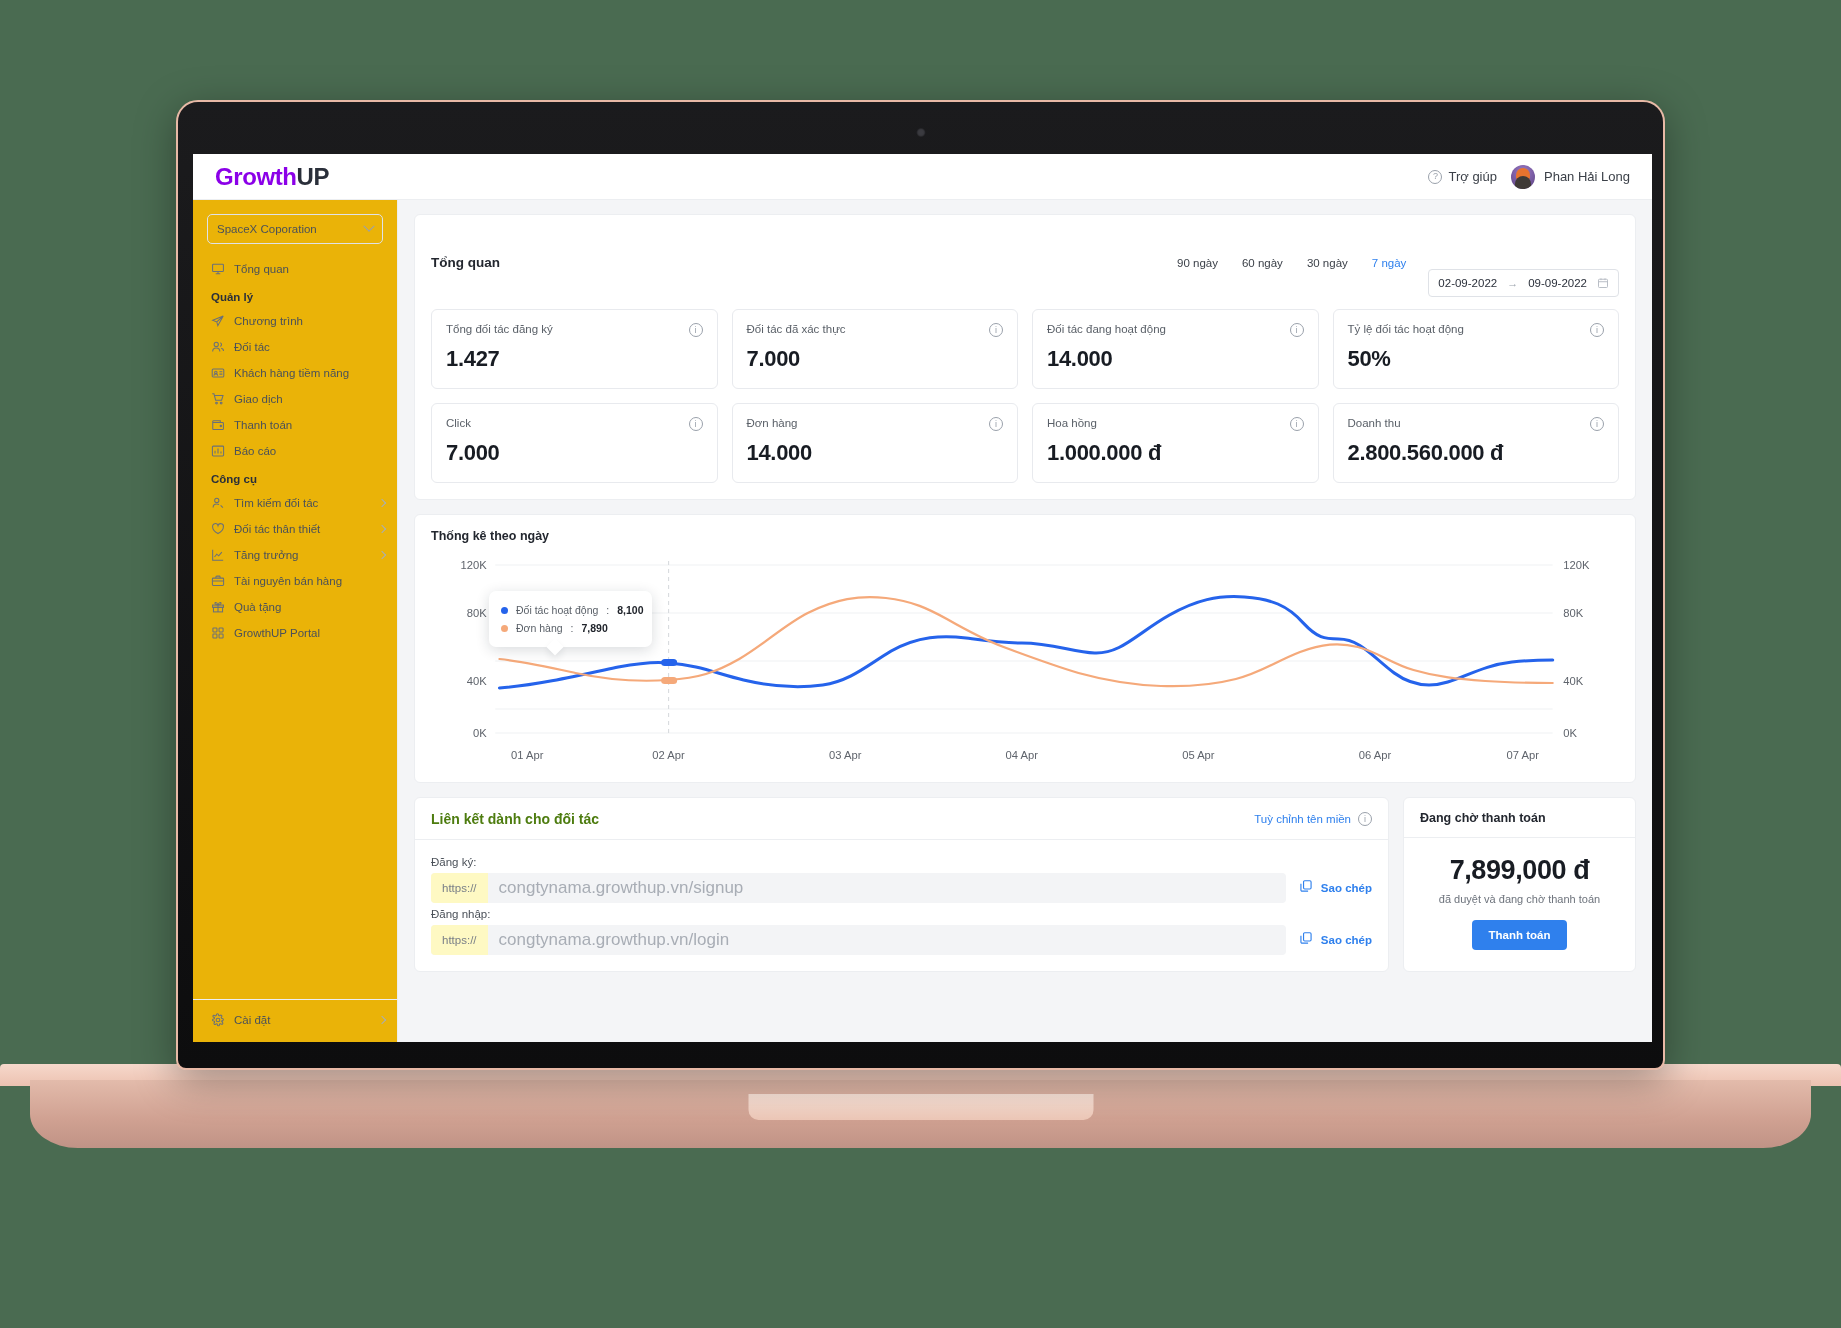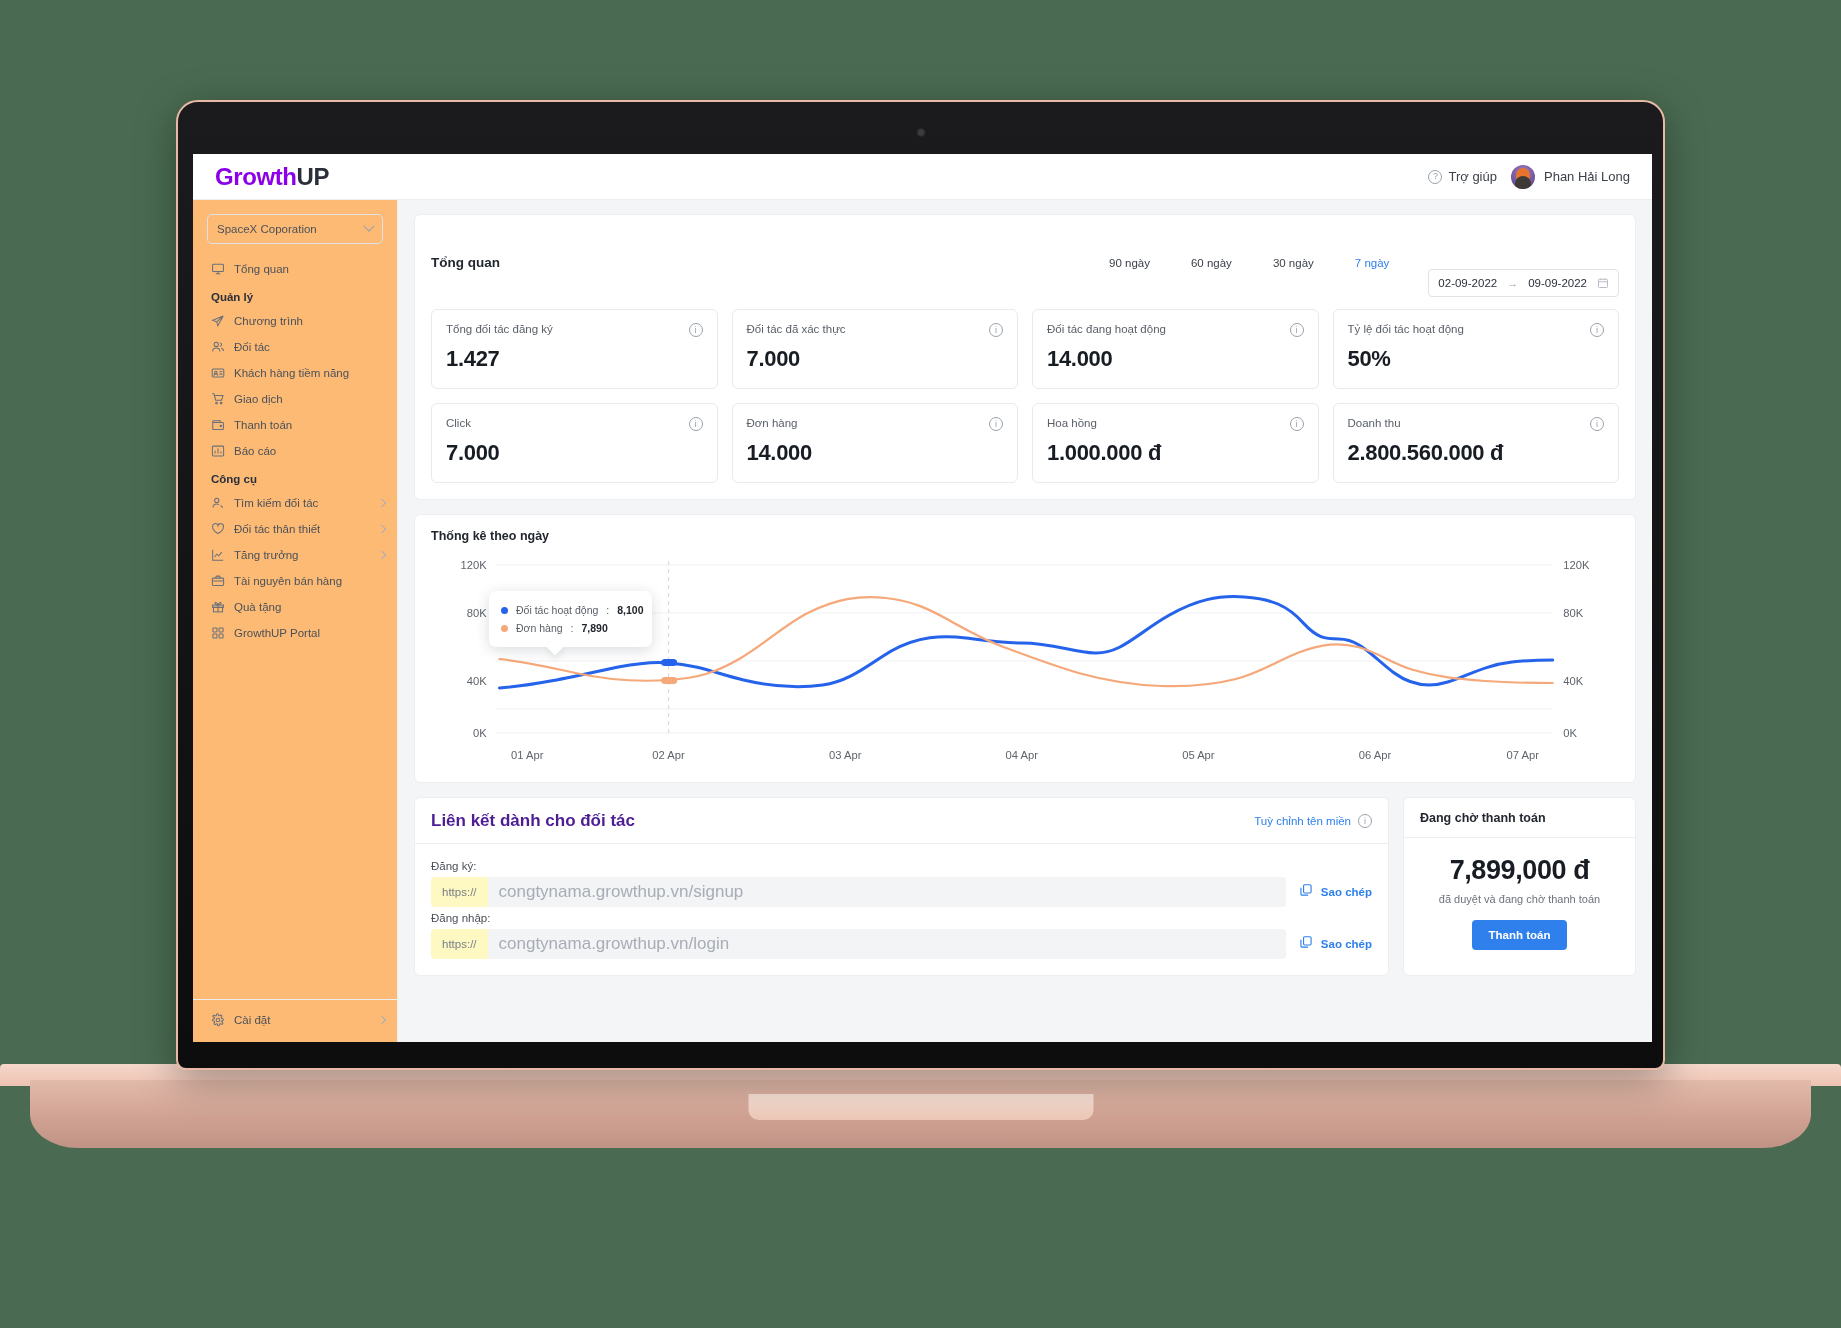--- a/index.html
+++ b/index.html
@@ -80,21 +80,21 @@
   .avatar::after {
     content:""; position:absolute; left:4px; top:11px; width:16px; height:13px;
     background:#3f3a36; border-radius: 8px 8px 0 0;
   }
 
   
   .app-body { display: flex; height: 842px; background: #f4f5f7; }
 
   
   .sidebar {
-    width: 205px; background: #fdba74; border-right: 1px solid #eceef1;
+    width: 205px; background: #eab308; border-right: 1px solid #eceef1;
     display: flex; flex-direction: column; padding-top: 14px;
   }
   .org-select {
     margin: 0 14px 12px 14px; height: 30px;
     border: 1px solid #dfe2e7; border-radius: 5px;
     display: flex; align-items: center; justify-content: space-between;
     padding: 0 9px; font-size: 11.5px; color: #4b5159; cursor: pointer;
   }
   .chev-d { width: 8px; height: 8px; border-right: 1.3px solid #9aa1ab; border-bottom: 1.3px solid #9aa1ab; transform: rotate(45deg) translate(-2px,-2px); }
   .nav { flex: 1; overflow: hidden; }
@@ -115,21 +115,21 @@
 
   
   .main { flex: 1; padding: 14px 16px 0 16px; overflow: hidden; }
   .panel { background: #fff; border: 1px solid #eceef1; border-radius: 6px; }
 
   .overview-head {
     display: flex; align-items: center; justify-content: space-between;
     padding: 13px 16px 12px 16px;
   }
   .overview-title { font-size: 13.5px; font-weight: 700; color: #23272f; }
-  .range-ctrls { display: flex; align-items: center; gap: 17px; text-align: center; }
+  .range-ctrls { display: flex; align-items: center; gap: 0; text-align: center; }
   .range-btn { font-size: 11.5px; color: #3c4149; padding: 0 12px; cursor: pointer; white-space: nowrap; }
   .range-btn.active { color: #2f80ed; }
   .date-box {
     display: flex; align-items: center; gap: 10px; margin-left: 10px;
     border: 1px solid #dfe2e7; border-radius: 4px; height: 28px; padding: 0 9px;
     font-size: 11.5px; color: #2a2f3a; background:#fff;margin-top:41px;
   }
   .date-arrow { color: #9aa1ab; font-size: 11px; }
   .cal-ico { width: 12px; height: 12px; color:#b7bcc4; }
 
@@ -168,21 +168,21 @@
     box-shadow: 3px 3px 7px rgba(20,28,45,.09);
   }
 
   
   .bottom-row { display: flex; gap: 14px; margin-top: 14px; }
   .links-panel { flex: 1 1 auto; padding: 0; }
   .links-head {
     display: flex; align-items: center; justify-content: space-between;
     padding: 13px 16px 12px 16px; border-bottom: 1px solid #eceef1;
   }
-  .links-title { font-size: 17px; font-weight: 700; color: #4c1d95; }
+  .links-title { font-size: 14px; font-weight: 700; color: #4d7c0f; }
   .links-action { display: flex; align-items: center; gap: 7px; }
   .link-blue { font-size: 11.5px; color: #2f80ed; cursor: pointer; }
   .links-body { padding: 11px 16px 16px 16px; }
   .field-label { font-size: 11.5px; color: #4b5159; margin: 5px 0 5px 0; }
   .field-row { display: flex; align-items: center; gap: 13px; }
   .input-group {
     flex: 1 1 auto; display: flex; align-items: stretch; height: 30px;
     background: #f3f4f6; border-radius: 4px; overflow: hidden;
   }
   .prefix {

